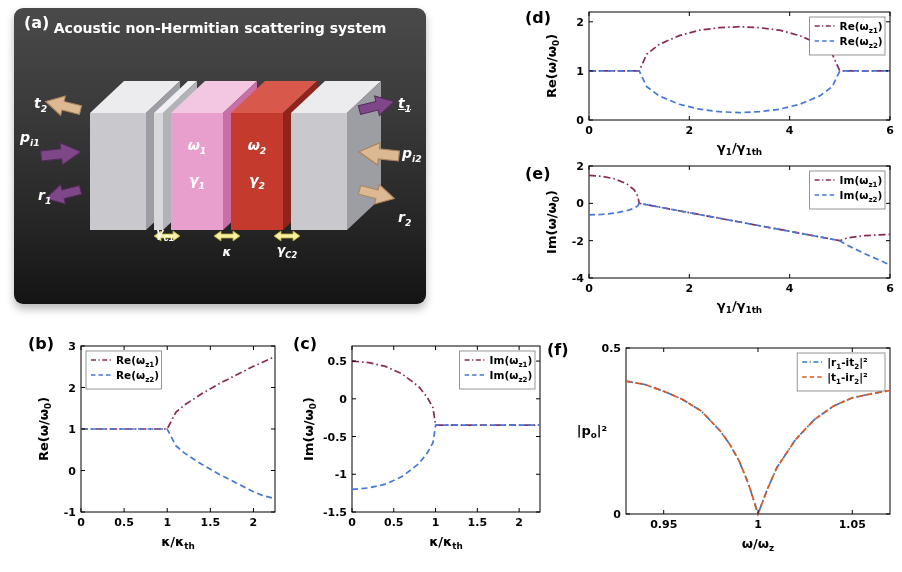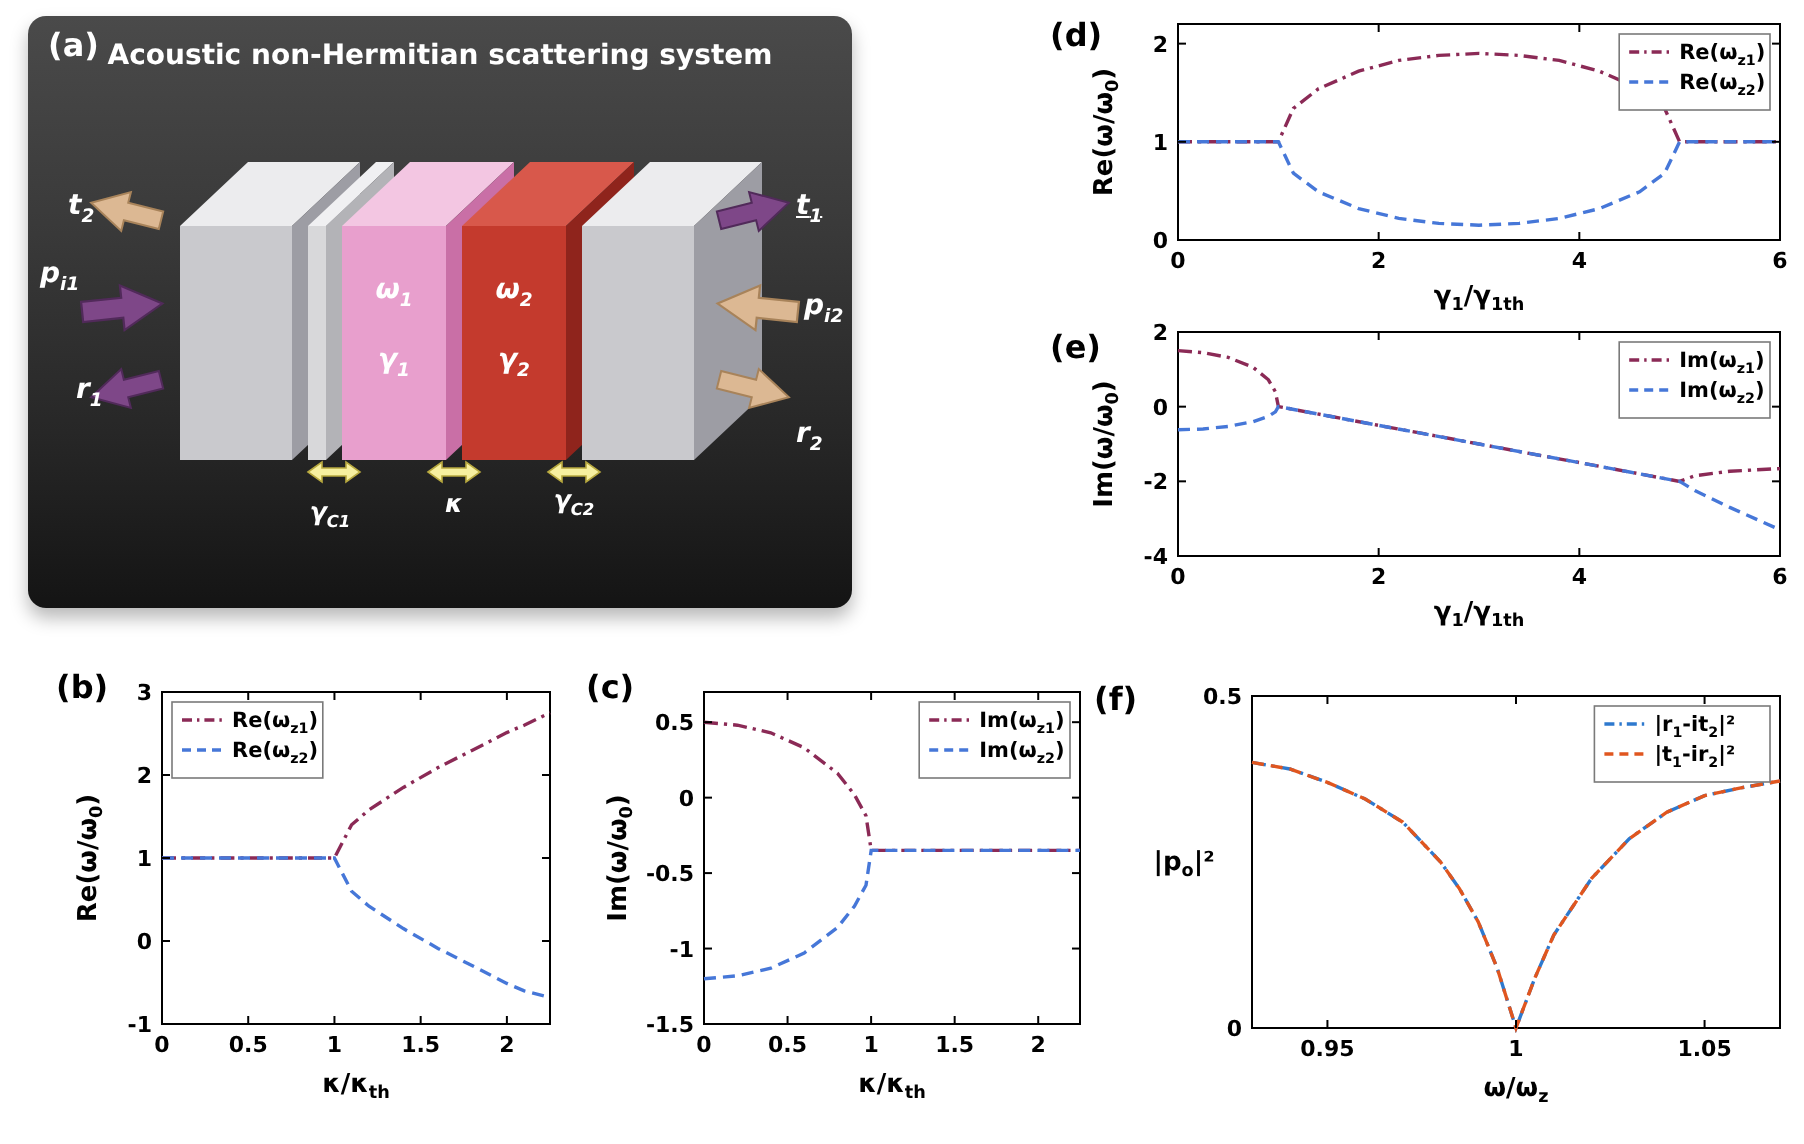--- a/index.html
+++ b/index.html
@@ -98,21 +98,21 @@
     </svg>
 
     <div class="pa-letter">(a)</div>
     <div class="pa-title">Acoustic non-Hermitian scattering system</div>
 
     <div class="pa-label pa-center" style="left:183px;top:130px;">ω<sub>1</sub></div>
     <div class="pa-label pa-center" style="left:183px;top:165px;">γ<sub>1</sub></div>
     <div class="pa-label pa-center" style="left:243px;top:130px;">ω<sub>2</sub></div>
     <div class="pa-label pa-center" style="left:243px;top:165px;">γ<sub>2</sub></div>
 
-    <div class="pa-sub-label" style="left:151px;top:242px;">γ<sub>C1</sub></div>
+    <div class="pa-sub-label" style="left:151px;top:220px;font-family:Liberation Mono, monospace;">γ<sub>C1</sub></div>
     <div class="pa-sub-label" style="left:213px;top:238px;">κ</div>
     <div class="pa-sub-label" style="left:273px;top:236px;">γ<sub>C2</sub></div>
 
     <div class="pa-label" style="left:20px;top:88px;">t<sub>2</sub></div>
     <div class="pa-label" style="left:6px;top:122px;">p<sub>i1</sub></div>
     <div class="pa-label" style="left:24px;top:180px;">r<sub>1</sub></div>
     <div class="pa-label" style="left:384px;top:88px;text-decoration:underline;">t<sub>1</sub></div>
     <div class="pa-label" style="left:388px;top:138px;">p<sub>i2</sub></div>
     <div class="pa-label" style="left:384px;top:180px;margin-top:22px;">r<sub>2</sub></div>
 

